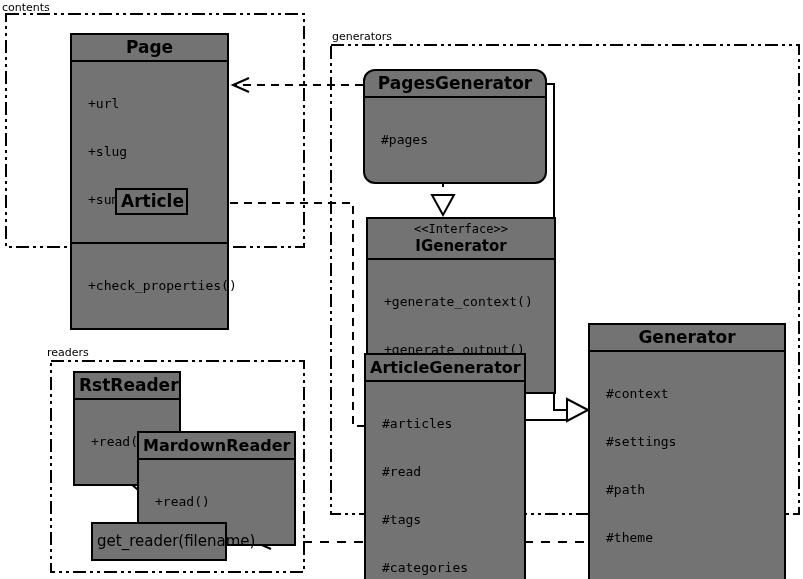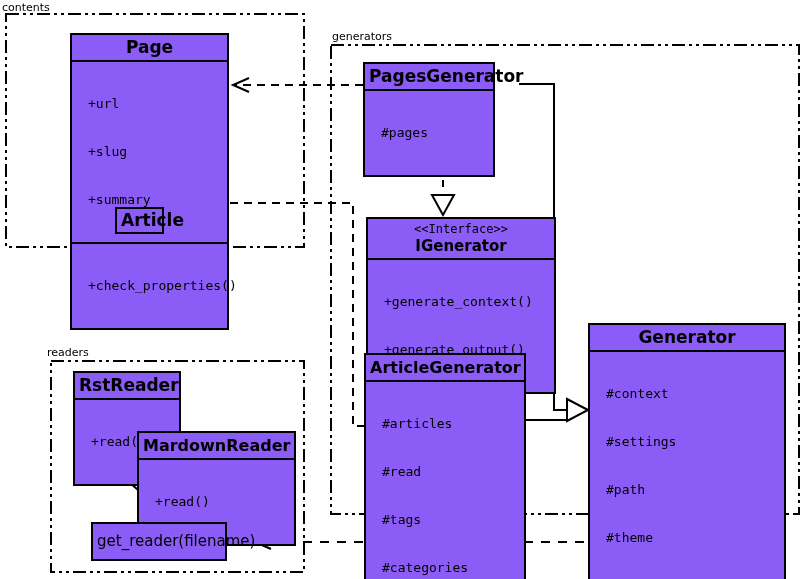--- a/index.html
+++ b/index.html
@@ -1,20 +1,20 @@
 <!DOCTYPE html>
 <html><head>
 <meta charset="utf-8">
 <style>
   html,body{margin:0;padding:0;background:#fff;}
   .stage{position:relative;width:803px;height:579px;background:#ffffff;
          font-family:"DejaVu Sans",sans-serif;color:#000;overflow:hidden;}
   svg.wires{position:absolute;left:0;top:0;z-index:1;}
   .pkg-label{position:absolute;font-size:11px;line-height:16px;z-index:3;white-space:nowrap;}
-  .cls{position:absolute;background:#8b5cf6;border:2px solid #000;box-sizing:border-box;z-index:2;}
+  .cls{position:absolute;background:#737373;border:2px solid #000;box-sizing:border-box;z-index:2;}
   .ttl{font-weight:bold;font-size:17px;line-height:21px;text-align:center;padding:2px 4px;white-space:nowrap;}
   .ttl-sm{font-weight:bold;font-size:15px;line-height:18px;text-align:center;white-space:nowrap;}
   .stereo{font-family:"DejaVu Sans Mono",monospace;font-weight:normal;font-size:12px;line-height:15px;text-align:center;white-space:nowrap;}
   .sec{border-top:2px solid #000;padding:2px 16px;}
   .mono{font-family:"DejaVu Sans Mono",monospace;font-size:13px;line-height:16px;white-space:pre;}
   .plain{padding:10px 4px;font-size:15px;line-height:15px;text-align:center;white-space:nowrap;}
 </style>
 </head>
 <body>
 
@@ -65,25 +65,25 @@
     <div class="sec mono">
       <div>+url</div>
       <div>+slug</div>
       <div>+summary</div>
     </div>
     <div class="sec mono">
       <div>+check_properties()</div>
     </div>
   </div>
 
-  <div class="cls" style="left:115px;top:188px;width:49px;margin-top:19px;">
+  <div class="cls" style="left:115px;top:188px;width:73px;">
     <div class="ttl" style="padding:1px 4px;">Article</div>
   </div>
 
-  <div class="cls" style="left:363px;top:62px;width:132px;">
+  <div class="cls" style="left:363px;top:69px;width:184px;border-radius:12px;">
     <div class="ttl">PagesGenerator</div>
     <div class="sec mono">
       <div>#pages</div>
     </div>
   </div>
 
   <div class="cls" style="left:366px;top:217px;width:190px;">
     <div class="ttl" style="padding:3px 4px;">
       <div class="stereo">&lt;&lt;Interface&gt;&gt;</div>
       <div class="ttl-sm">IGenerator</div>

